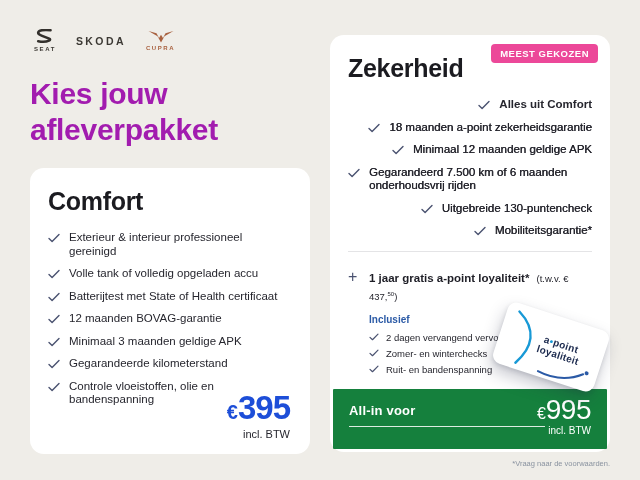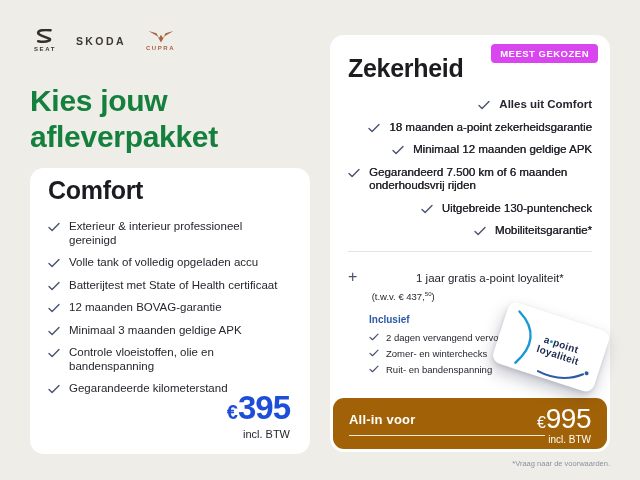--- a/index.html
+++ b/index.html
@@ -13,72 +13,72 @@
   }
 
   
   .brand-bar { position:absolute; left:34px; top:29px; display:flex; align-items:center; gap:20px;justify-content:space-between; }
   .brand { display:flex; flex-direction:column; align-items:center; gap:2px; }
   .brand-label { font-size:6px; font-weight:bold; letter-spacing:1.6px; color:#3B3833; }
   .brand-label.cupra { color:#A8613F; }
   .skoda-wordmark { font-size:10.5px; font-weight:bold; letter-spacing:2.4px; color:#3B3833; }
 
   
-  .heading { position:absolute; left:30px; top:76px; font-size:30px; line-height:36px; font-weight:bold; color:#15803d; letter-spacing:-0.3px;margin-top:7px; }
+  .heading { position:absolute; left:30px; top:76px; font-size:30px; line-height:36px; font-weight:bold; color:#a21caf; letter-spacing:-0.3px; }
 
   
   .card { position:absolute; background:#fff; border-radius:14px; }
-  .card-comfort { left:30px; top:168px; width:280px; height:286px; padding:8px 18px; }
+  .card-comfort { left:30px; top:168px; width:280px; height:286px; padding:19px 18px; }
   .card-zeker   { left:330px; top:35px; width:280px; height:417px; padding:19px 18px; }
 
   .card-title { font-size:25px; font-weight:bold; color:#1B1B20; letter-spacing:-0.3px; }
 
   .check-list { list-style:none; margin-top:15px; }
   .check-list li { display:flex; gap:9px; margin-bottom:9px; font-size:11.5px; line-height:13.5px; color:#26262E; }
   .check-list li .chk { flex-shrink:0; margin-top:2px; }
   .card-zeker .check-list li { text-shadow:0.3px 0 0 currentColor;justify-content:flex-end; }
   .card-zeker .check-list li:first-child { font-weight:bold; text-shadow:none; }
 
   
   .price-block { position:absolute; right:20px; bottom:14px; text-align:right; }
   .price-row { font-weight:bold; color:#1d4ed8; white-space:nowrap; }
   .price-eur { font-size:20px; }
   .price-amt { font-size:33px; letter-spacing:-1px; }
   .price-note { font-size:11px; color:#26262E; margin-top:1px; }
 
   
-  .badge { position:absolute; top:9px; right:12px; background:#d946ef; color:#fff;
+  .badge { position:absolute; top:9px; right:12px; background:#ec4899; color:#fff;
            font-size:9.5px; font-weight:bold; letter-spacing:0.5px;
            padding:4px 9px; border-radius:4px; }
 
   
   .divider { border:none; border-top:1px solid #E4E4E6; margin:13px 0 0 0; }
   .loyalty-row { display:flex; gap:8px; margin-top:16px; align-items:baseline; }
   .plus { font-size:16px; line-height:12px; color:#4A5270; width:13px; flex-shrink:0; }
-  .loyalty-label { font-size:11.5px; font-weight:normal; color:#1E1E26;margin-left:47px; }
+  .loyalty-label { font-size:11.5px; font-weight:bold; color:#1E1E26; }
   .loyalty-value { font-size:9.5px; font-weight:normal; color:#26262E; }
   .loyalty-value sup { font-size:6px; }
   .inclusief { margin:10px 0 0 21px; font-size:10px; font-weight:bold; color:#2B5AA6; }
   .sub-list { list-style:none; margin:7px 0 0 21px; }
   .sub-list li { display:flex; gap:7px; margin-bottom:5px; font-size:9.5px; line-height:11px; color:#26262E; }
   .sub-list li .chk { flex-shrink:0; margin-top:1px; }
 
   
   .loyalty-card { position:absolute; right:6px; top:280px; width:106px; height:64px;
                   background:#fff; border-radius:9px; transform:rotate(18deg);
                   box-shadow:0 8px 16px rgba(40,45,70,.25), 0 2px 4px rgba(40,45,70,.15);
                   display:flex; align-items:center; justify-content:center; z-index:3; }
   .loyalty-card .swoosh { position:absolute; inset:0; }
   .lc-text { position:relative; text-align:center; font-size:10px; font-weight:bold;
              color:#1C2A4E; line-height:11px; letter-spacing:0.3px; margin-left:18px; }
   .lc-dot { color:#1899D6; }
 
   
-  .footer { position:absolute; left:3px; right:3px; bottom:3px; height:51px;
-            background:#a16207; border-radius:11px; color:#fff; z-index:2; }
+  .footer { position:absolute; left:3px; right:3px; bottom:3px; height:60px;
+            background:#15803d; border-radius:1px; color:#fff; z-index:2; }
   .footer-label { position:absolute; left:16px; top:14px; font-size:13px; font-weight:bold; letter-spacing:0.2px; }
   .footer-rule { position:absolute; left:16px; top:37px; width:196px; height:1px; background:rgba(255,255,255,.85); }
   .footer-price { position:absolute; right:16px; top:5px; font-weight:normal; white-space:nowrap;margin-left:30px; }
   .footer-eur { font-size:16px; }
   .footer-amt { font-size:28px; letter-spacing:-0.5px; }
   .footer-note { position:absolute; right:16px; top:36px; font-size:10px; }
 
   .disclaimer { position:absolute; right:30px; top:459px; font-size:7.5px; color:#8A93A0; }
 </style>
 </head>
@@ -137,27 +137,27 @@
       <li>
       <svg class="chk" width="12" height="10" viewBox="0 0 12 10">
         <path d="M1 5.4 L4.1 8.4 L11 1.4" fill="none" stroke="#4A5270" stroke-width="1.4" stroke-linecap="round" stroke-linejoin="round"></path>
       </svg>
       <span>Minimaal 3 maanden geldige APK</span>
     </li>
       <li>
       <svg class="chk" width="12" height="10" viewBox="0 0 12 10">
         <path d="M1 5.4 L4.1 8.4 L11 1.4" fill="none" stroke="#4A5270" stroke-width="1.4" stroke-linecap="round" stroke-linejoin="round"></path>
       </svg>
+      <span>Gegarandeerde kilometerstand</span>
+    </li>
+      <li>
+      <svg class="chk" width="12" height="10" viewBox="0 0 12 10">
+        <path d="M1 5.4 L4.1 8.4 L11 1.4" fill="none" stroke="#4A5270" stroke-width="1.4" stroke-linecap="round" stroke-linejoin="round"></path>
+      </svg>
       <span>Controle vloeistoffen, olie en bandenspanning</span>
-    </li>
-      <li>
-      <svg class="chk" width="12" height="10" viewBox="0 0 12 10">
-        <path d="M1 5.4 L4.1 8.4 L11 1.4" fill="none" stroke="#4A5270" stroke-width="1.4" stroke-linecap="round" stroke-linejoin="round"></path>
-      </svg>
-      <span>Gegarandeerde kilometerstand</span>
     </li>
     </ul>
   <div class="price-block">
     <div class="price-row">
       <span class="price-eur">€</span><span class="price-amt">395</span>
     </div>
     <div class="price-note">incl. BTW</div>
   </div>
 </div>
 

